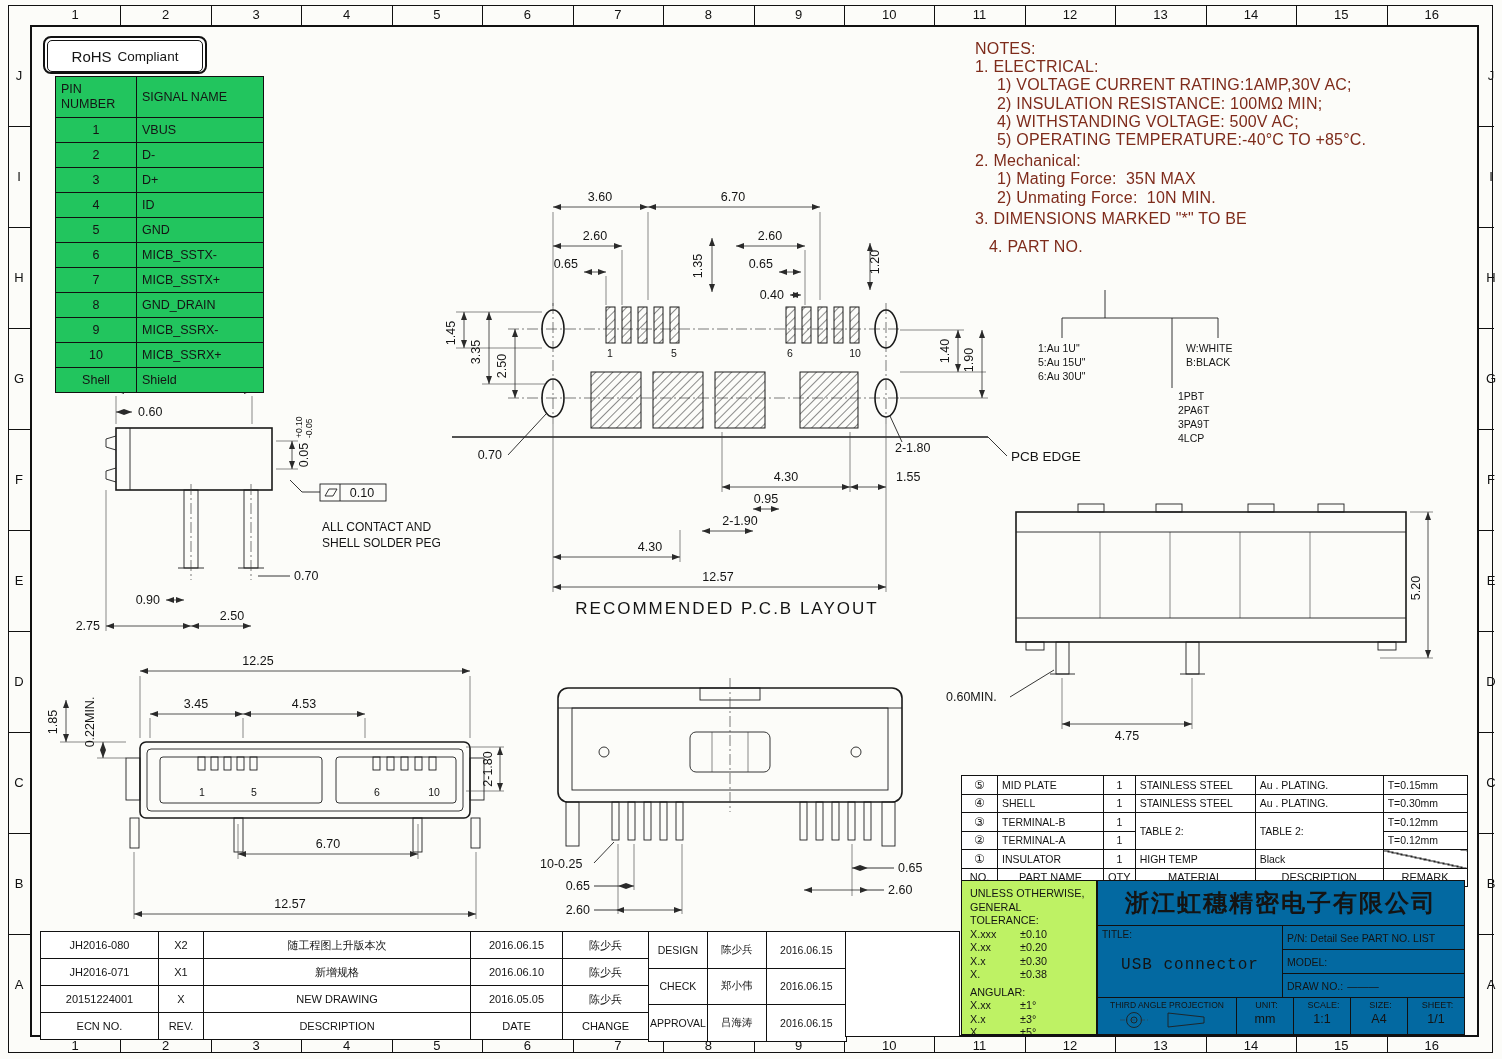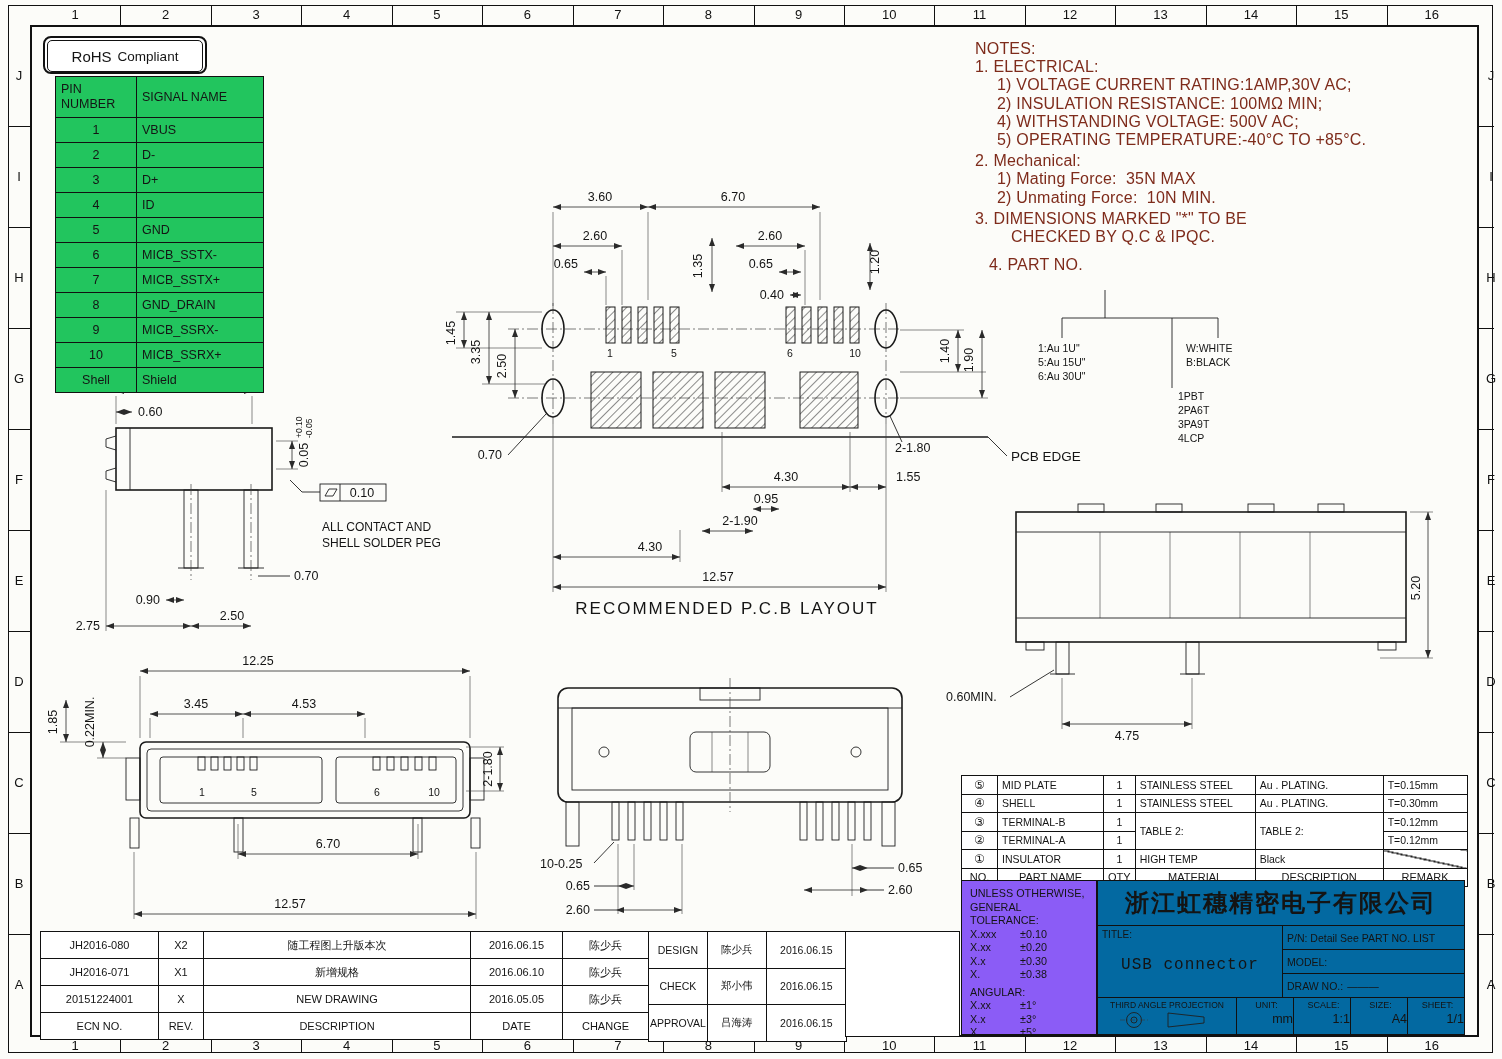--- a/index.html
+++ b/index.html
@@ -38,21 +38,21 @@
   #bom{position:absolute;left:961px;top:775px;border-collapse:collapse;table-layout:fixed;background:#fff}
   #bom td{border:1.2px solid #111;font-size:10.5px;height:17.5px;padding:0 4px;
       overflow:hidden;white-space:nowrap;vertical-align:middle}
   #bom td.cnum{text-align:center;font-size:12px;padding:0}
   #bom td.qty{text-align:center}
   #bom tr.hdr td{text-align:center;font-size:11px}
   #bom td.diag{background:linear-gradient(to top right,transparent 48%,#222 48%,#222 52%,transparent 52%)}
 
   
   #tol{left:961px;top:880px;width:136px;height:155px;border:1.4px solid #111;padding:6px 8px;
-       font-size:10.8px;line-height:13.5px;background:#8b5cf6;box-sizing:border-box}
+       font-size:10.8px;line-height:13.5px;background:#bef264;box-sizing:border-box}
   #tol .tr{display:flex}
   #tol .k{width:50px}
   #tol .hd2{margin-top:4px}
 
   
   #tb{left:1097px;top:880px;width:368px;height:155px;border:1.4px solid #111;display:flex;
       flex-direction:column;background:#0369a1;box-sizing:border-box}
   .tb-co{height:44px;border-bottom:1.2px solid #111;display:flex;align-items:center;justify-content:center;
       font-family:"Liberation Serif","DejaVu Serif",serif;font-weight:bold;font-size:24px;letter-spacing:2px}
   .tb-mid{height:71px;border-bottom:1.2px solid #111;display:flex}
@@ -61,21 +61,21 @@
   .tb-title .val{position:absolute;left:0;right:0;top:30px;text-align:center;font-size:16px;letter-spacing:1px;
       font-family:"Liberation Mono","DejaVu Sans Mono",monospace}
   .tb-meta{flex:1;display:flex;flex-direction:column}
   .tb-meta>div{flex:1;border-bottom:1.2px solid #111;font-size:10.5px;padding:2px 4px;display:flex;align-items:center;gap:4px}
   .tb-meta>div:last-child{border-bottom:none}
   .tb-bot{flex:1;display:flex}
   .tb-proj{width:138px;border-right:1.2px solid #111;font-size:8.5px;text-align:center;padding-top:2px}
   .tb-cell{border-right:1.2px solid #111;flex:1}
   .tb-cell:last-child{border-right:none}
   .tb-cell .l{font-size:9px;display:block;text-align:center;padding:2px 0 0 3px}
-  .tb-cell .v{font-size:12.5px;display:block;text-align:right;margin-top:2px}
+  .tb-cell .v{font-size:12.5px;display:block;text-align:center;margin-top:2px}
 
   
   #rev{position:absolute;left:40px;top:931px;border-collapse:collapse;table-layout:fixed;background:#fff}
   #rev td{border:1.2px solid #111;font-size:11px;height:26px;text-align:center;padding:0 3px;white-space:nowrap}
   #appr{position:absolute;left:648px;top:931px;border-collapse:collapse;table-layout:fixed;background:#fff}
   #appr td{border:1.2px solid #111;font-size:10.5px;height:33.6px;text-align:center;white-space:nowrap}
   #emptycell{left:845px;top:931px;width:113px;height:104px;border:1.2px solid #111;background:#fff}
 
   
   svg text{font-family:"Liberation Sans","DejaVu Sans",sans-serif;fill:#141414}
@@ -584,21 +584,20 @@
     <div>NOTES:</div>
     <div>1. ELECTRICAL:</div>
     <div class="ind1">1) VOLTAGE CURRENT RATING:1AMP,30V AC;</div>
     <div class="ind1">2) INSULATION RESISTANCE: 100MΩ MIN;</div>
     <div class="ind1">4) WITHSTANDING VOLTAGE: 500V AC;</div>
     <div class="ind1">5) OPERATING TEMPERATURE:-40°C TO +85°C.</div>
     <div class="mt1">2. Mechanical:</div>
     <div class="ind1">1) Mating Force:  35N MAX</div>
     <div class="ind1">2) Unmating Force:  10N MIN.</div>
     <div class="mt1">3. DIMENSIONS MARKED "*" TO BE</div>
-    <div class="ind2">CHECKED BY Q.C &amp; IPQC.</div>
     <div class="mt2">4. PART NO.</div>
   </div>
 
   <table id="bom">
     <colgroup>
       <col style="width:36px">
         <col style="width:106px">
         <col style="width:30px">
       <col style="width:120px">
         <col style="width:128px">

